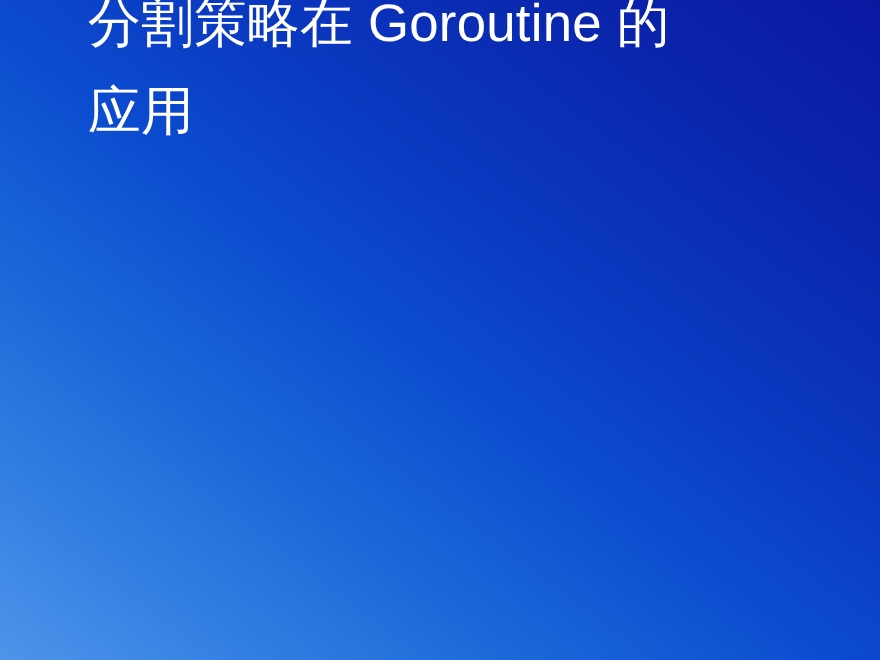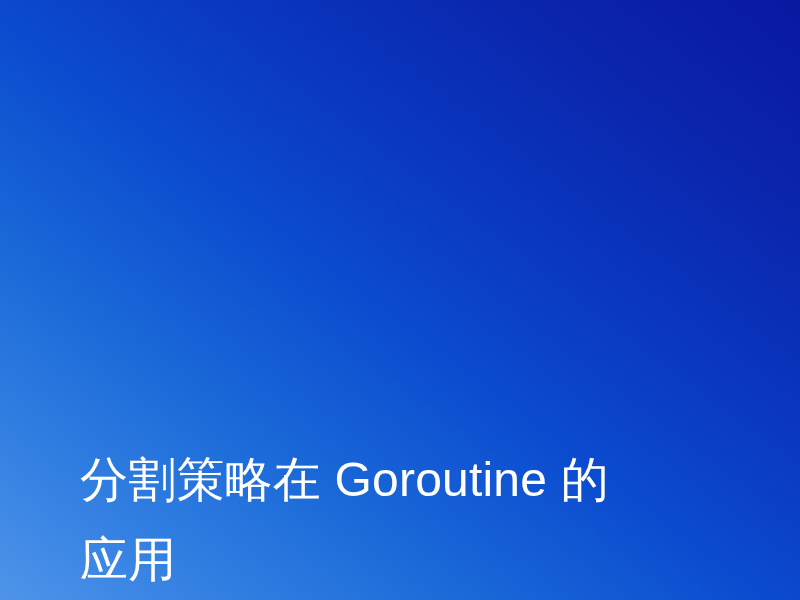--- a/index.html
+++ b/index.html
@@ -25,21 +25,21 @@
         217deg,
         #0a18a0 0%,
         #0a24ab 16%,
         #0a35bd 34%,
         #0b4bcf 52%,
         #1a68d8 70%,
         #3380e2 86%,
         #4f94ea 100%);
     background-color: #0b4bcf;
     display: flex;
-    align-items: flex-end;
+    align-items: flex-start;
     justify-content: flex-start;
   }
 
   .title-block {
     box-sizing: border-box;
     margin-left: 80px;
     margin-top: -18px;
     width: 540px;
   }
 

